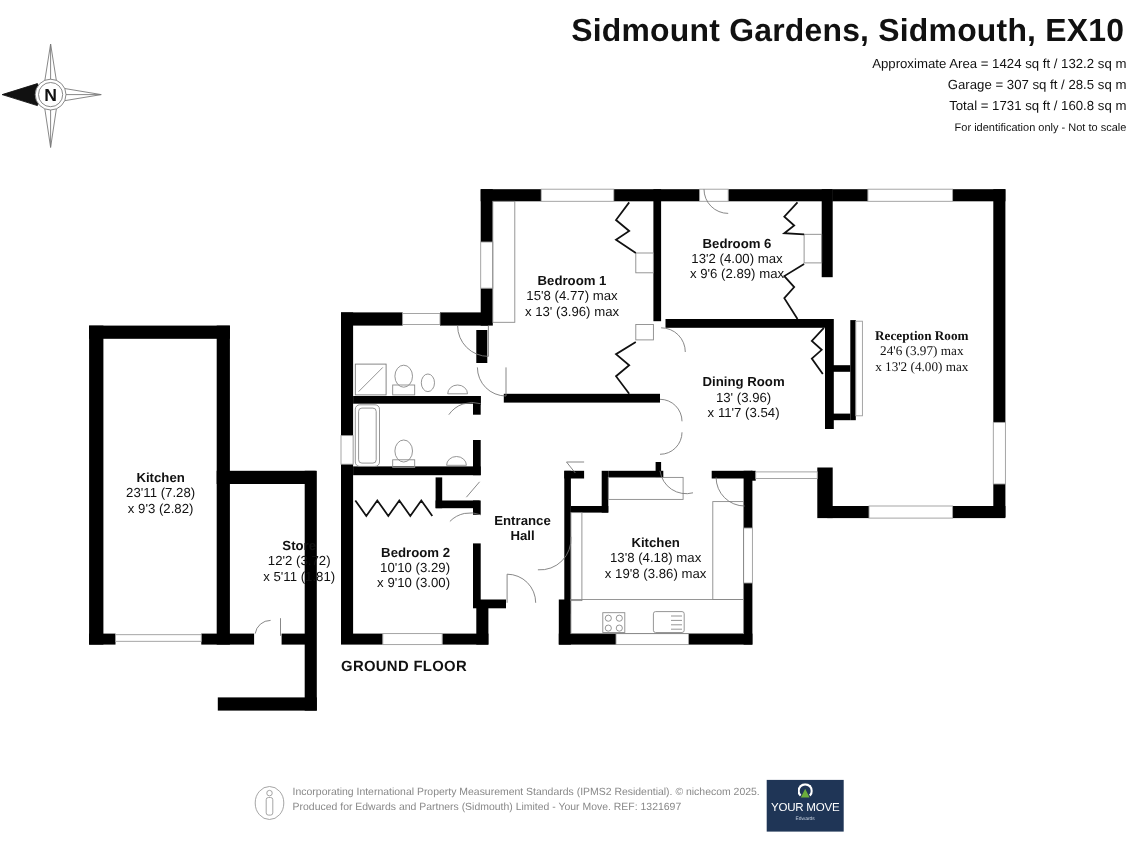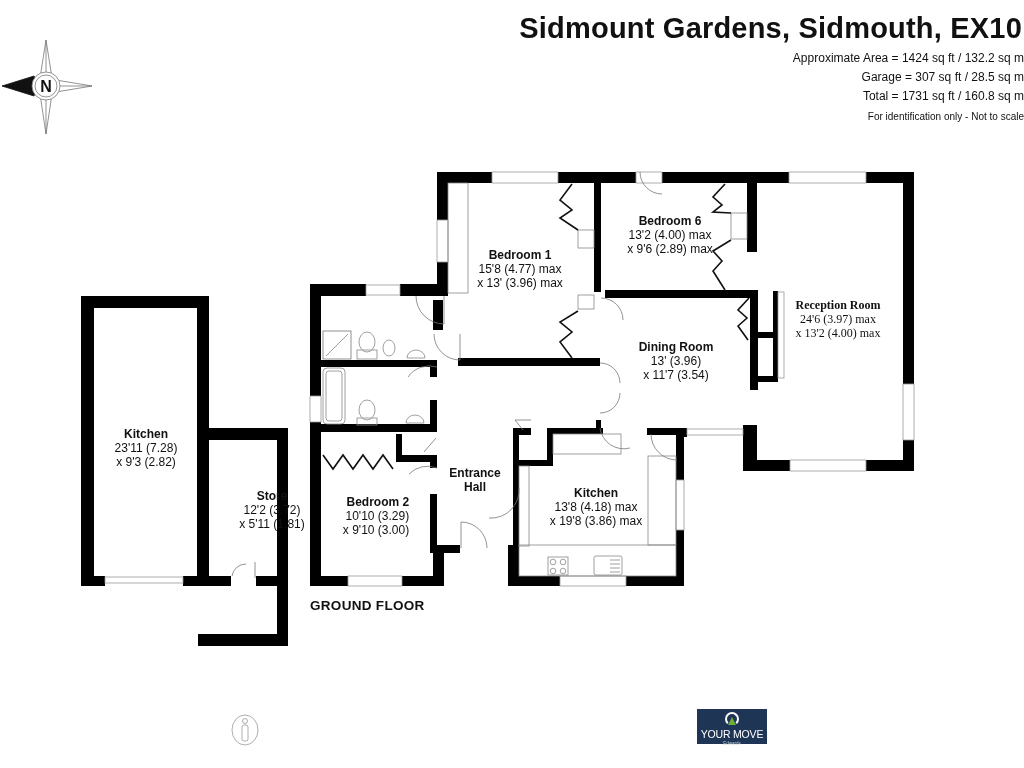--- a/index.html
+++ b/index.html
@@ -6,21 +6,21 @@
   body { width:1024px; height:768px; position:relative; overflow:hidden; font-family:"Liberation Sans", sans-serif; color:#111; }
   .title { position:absolute; right:2px; top:12px; font-size:29px; font-weight:bold; letter-spacing:0.2px; white-space:nowrap;margin-left:28px; }
   .area-line { position:absolute; right:0px; font-size:12px; white-space:nowrap; text-align:center; }
   .note { position:absolute; right:0px; top:111px; font-size:10px; white-space:nowrap; }
   svg.plan { position:absolute; left:0; top:0; }
   .room-label { position:absolute; text-align:center; font-size:12px; line-height:14px; white-space:nowrap; transform:translateX(-50%); }
   .room-label .rname { font-weight:bold; display:block; }
   .room-label span { display:block; }
   .floor-label { position:absolute; left:310px; top:598px; font-size:13.5px; font-weight:bold; letter-spacing:0.3px; }
   .footer-text { position:absolute; left:266px; top:714px; font-size:9.5px; line-height:13px; color:#888; white-space:nowrap; }
-  .logo { position:absolute; left:697px; top:709px; width:70px; height:35px; background:#1f3556; color:#fff; text-align:center; }
+  .logo { position:absolute; left:697px; top:709px; width:70px; height:47px; background:#1f3556; color:#fff; text-align:center; }
   .logo .brand { position:absolute; left:0; right:0; top:19px; font-size:10.5px; letter-spacing:-0.2px; }
   .logo .sub { position:absolute; left:0; right:0; top:32px; font-size:4.5px; color:#c9d3e0; }
   .logo .ring { position:absolute; left:28px; top:3px; width:10px; height:10px; border:2.5px solid #fff; border-radius:50%; border-bottom-color:transparent; }
   .logo .tree { position:absolute; left:31px; top:8px; width:0; height:0; border-left:4px solid transparent; border-right:4px solid transparent; border-bottom:8px solid #6cae3c; }
   .person-icon { position:absolute; left:230px; top:713px; }
 </style>
 </head>
 <body>
 
 <div class="title">Sidmount Gardens, Sidmouth, EX10</div>
@@ -248,19 +248,21 @@
 </div>
 
 <div class="floor-label">GROUND FLOOR</div>
 
 <svg class="person-icon" width="30" height="34" viewBox="0 0 30 34">
   <ellipse cx="15" cy="17" rx="13" ry="15" fill="none" stroke="#999" stroke-width="0.8"></ellipse>
   <circle cx="15" cy="8" r="2.5" fill="none" stroke="#999" stroke-width="0.8"></circle>
   <rect x="12" y="12" width="6" height="16" rx="2" fill="none" stroke="#999" stroke-width="0.8"></rect>
 </svg>
 <div class="footer-text">
+  <div>Incorporating International Property Measurement Standards (IPMS2 Residential).   © nichecom 2025.</div>
+  <div>Produced for Edwards and Partners (Sidmouth) Limited - Your Move.    REF:  1321697</div>
 </div>
 <div class="logo">
   <div class="ring"></div>
   <div class="tree"></div>
   <div class="brand">YOUR MOVE</div>
   <div class="sub">Edwards</div>
 </div>
 
 </body></html>

